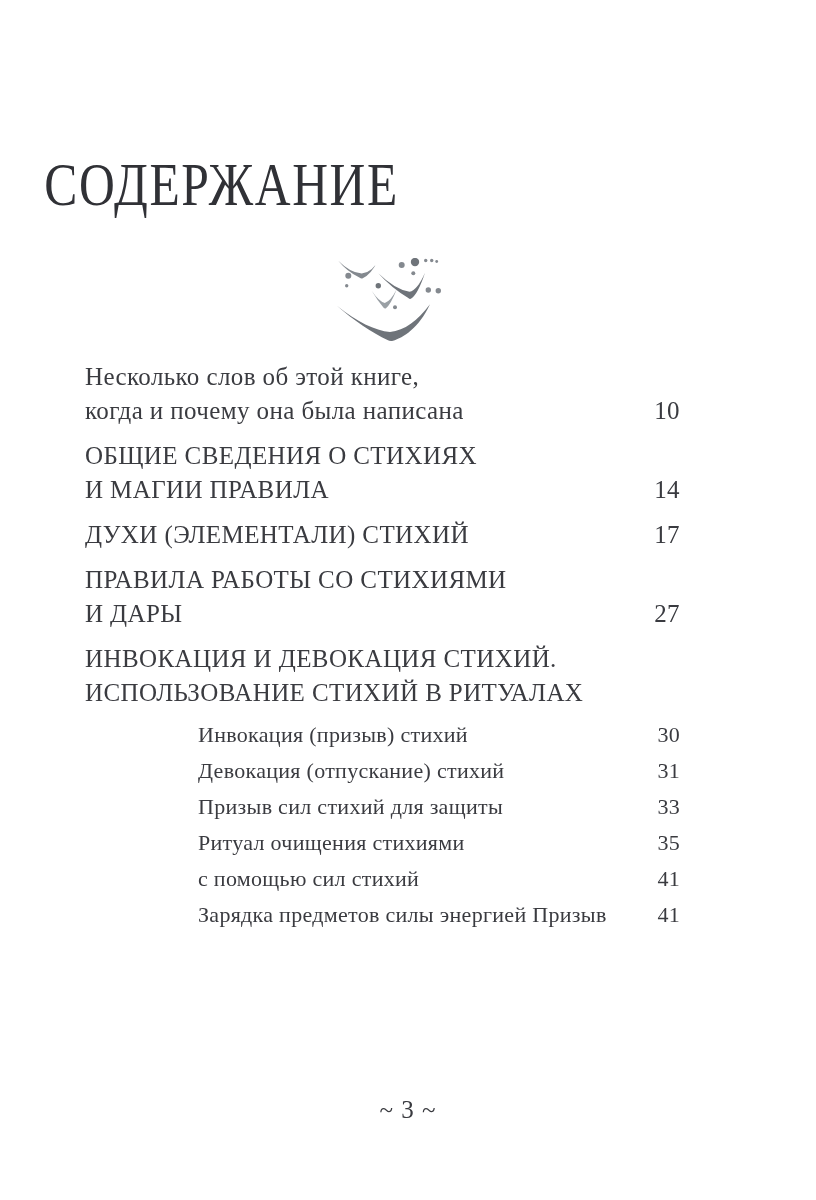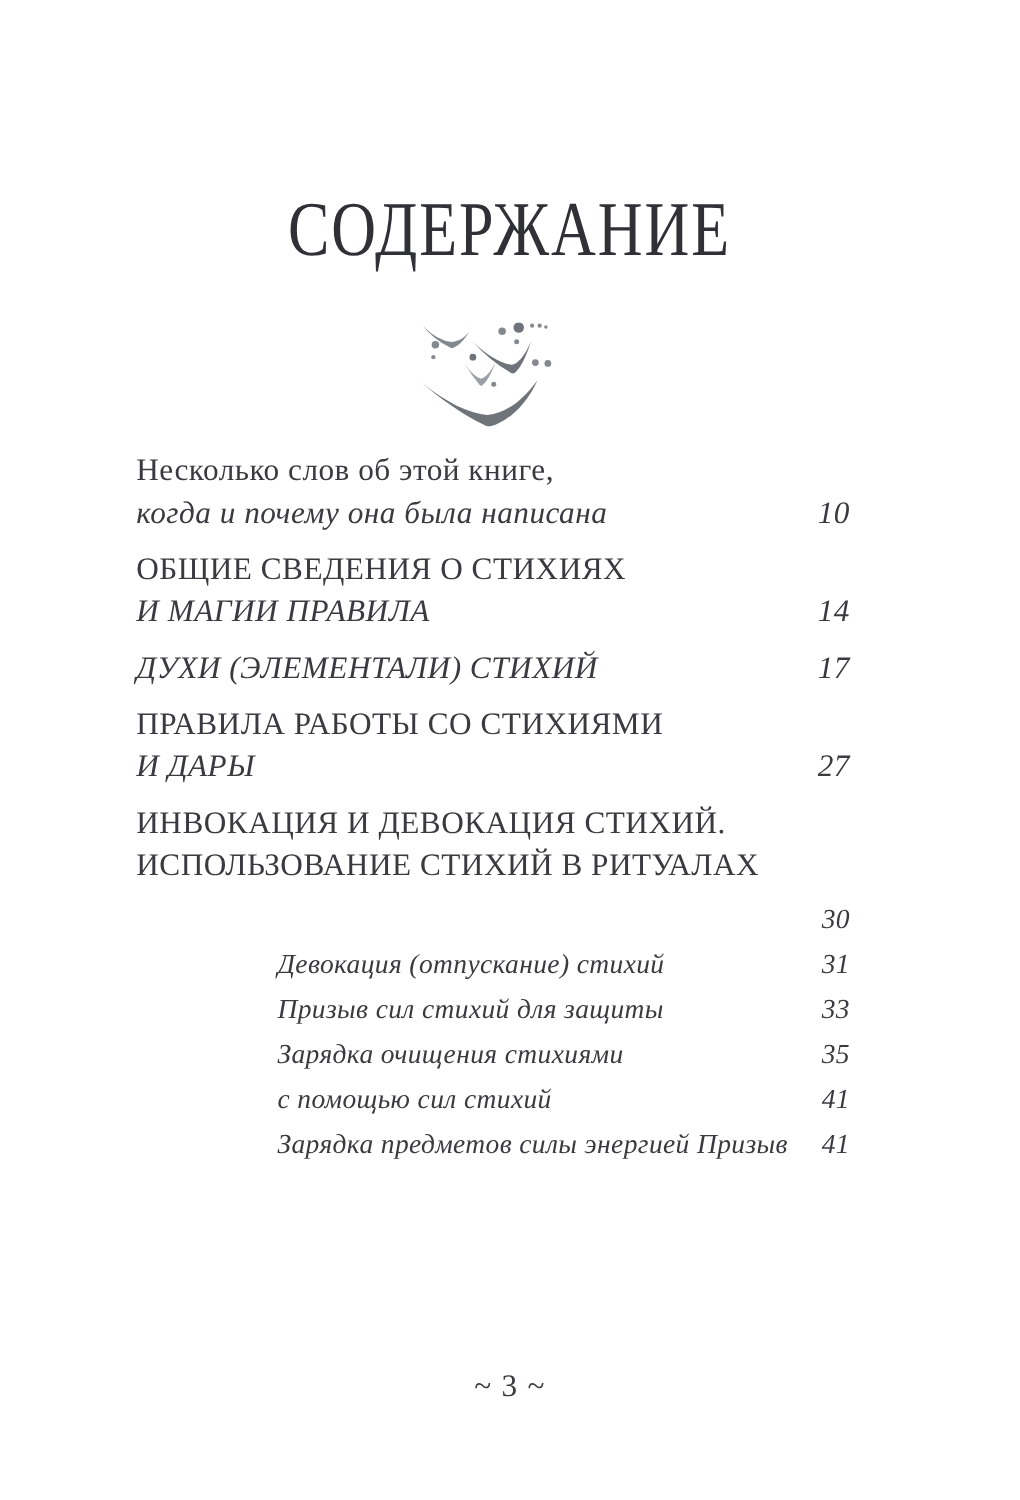--- a/index.html
+++ b/index.html
@@ -10,21 +10,20 @@
     color: var(--text-color, #3a3b40);
   }
   .page {
     position: relative;
     width: 816px; height: 1200px;
     overflow: hidden;
     background: #ffffff;
   }
   .title-wrap {
     padding-top: 150px;
-    text-align: center;
     height: 72px;
   }
   .title {
     display: inline-block;
     margin: 0;
     font-size: 62px;
     font-weight: normal;
     line-height: 1.1;
     letter-spacing: 2px;
     color: var(--title-color, #303136);
@@ -51,22 +50,22 @@
     margin-bottom: 11px;
     letter-spacing: 0.4px;
   }
   .entry.sub {
     margin-left: 113px;
     font-size: 22px;
     line-height: 27px;
     margin-bottom: 9px;
     letter-spacing: 0.3px;
   }
-  .line { display: block; white-space: nowrap; margin-left: 24px; }
-  .line.last { display: flex; align-items: flex-start; font-style: italic; }
+  .line { display: block; white-space: nowrap; }
+  .line.last { display: flex; align-items: flex-start; }
   .line-text { flex: 0 0 auto; }
   .dots {
     flex: 1 1 auto;
     margin: 0 2px 0 5px;
     background-image: radial-gradient(circle, var(--text-color, #3a3b40) 1.6px, rgba(0,0,0,0) 1.9px);
     background-size: 9px 4px;
     background-repeat: repeat-x;
     background-position: left bottom 7px;
   }
   .entry.sub .dots {
@@ -149,41 +148,42 @@
           <span class="dots"></span>
           <span class="pnum">27</span>
         </div>
       </div>
       <div class="entry main">
         <div class="line"><span class="line-text">ИНВОКАЦИЯ И ДЕВОКАЦИЯ СТИХИЙ.</span></div>
         <div class="line"><span class="line-text">ИСПОЛЬЗОВАНИЕ СТИХИЙ В РИТУАЛАХ</span></div>
       </div>
       <div class="entry sub">
         <div class="line last">
+          <span class="line-text">Инвокация (призыв) стихий</span>
           <span class="dots"></span>
           <span class="pnum">30</span>
         </div>
       </div>
       <div class="entry sub">
         <div class="line last">
           <span class="line-text">Девокация (отпускание) стихий</span>
           <span class="dots"></span>
           <span class="pnum">31</span>
         </div>
       </div>
       <div class="entry sub">
         <div class="line last">
           <span class="line-text">Призыв сил стихий для защиты</span>
           <span class="dots"></span>
           <span class="pnum">33</span>
         </div>
       </div>
       <div class="entry sub">
         <div class="line last">
-          <span class="line-text">Зарядка очищения стихиями</span>
+          <span class="line-text">Ритуал очищения стихиями</span>
           <span class="dots"></span>
           <span class="pnum">35</span>
         </div>
       </div>
       <div class="entry sub">
         <div class="line last">
           <span class="line-text">с помощью сил стихий</span>
           <span class="dots"></span>
           <span class="pnum">41</span>
         </div>

